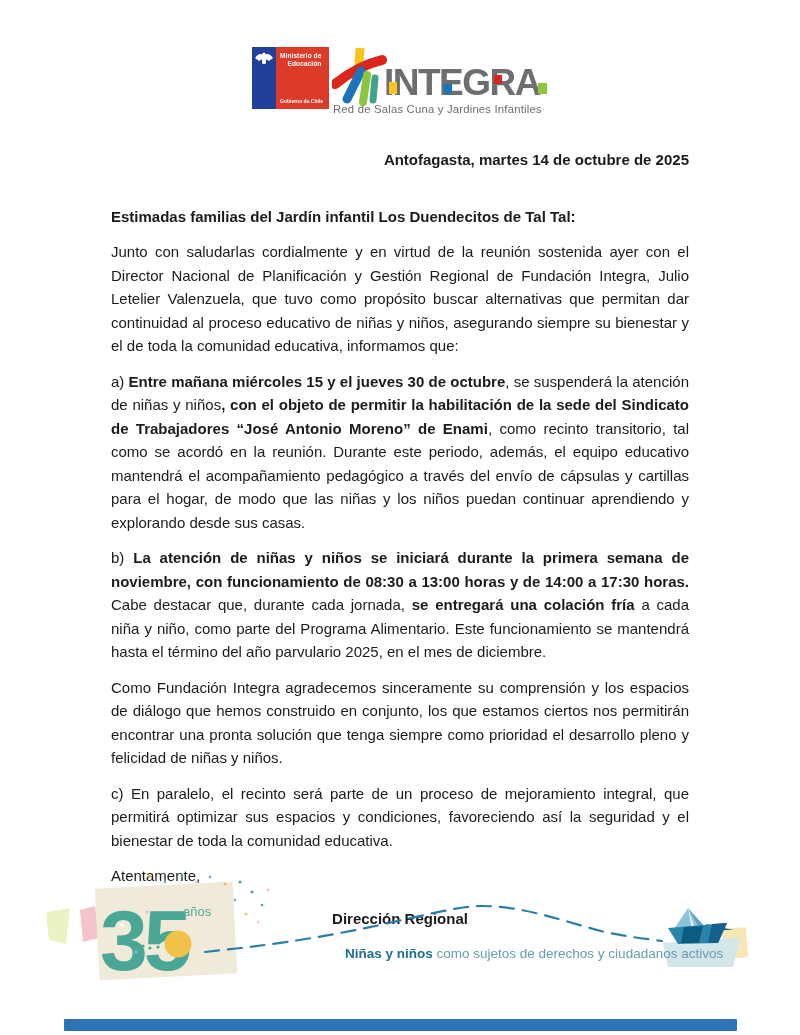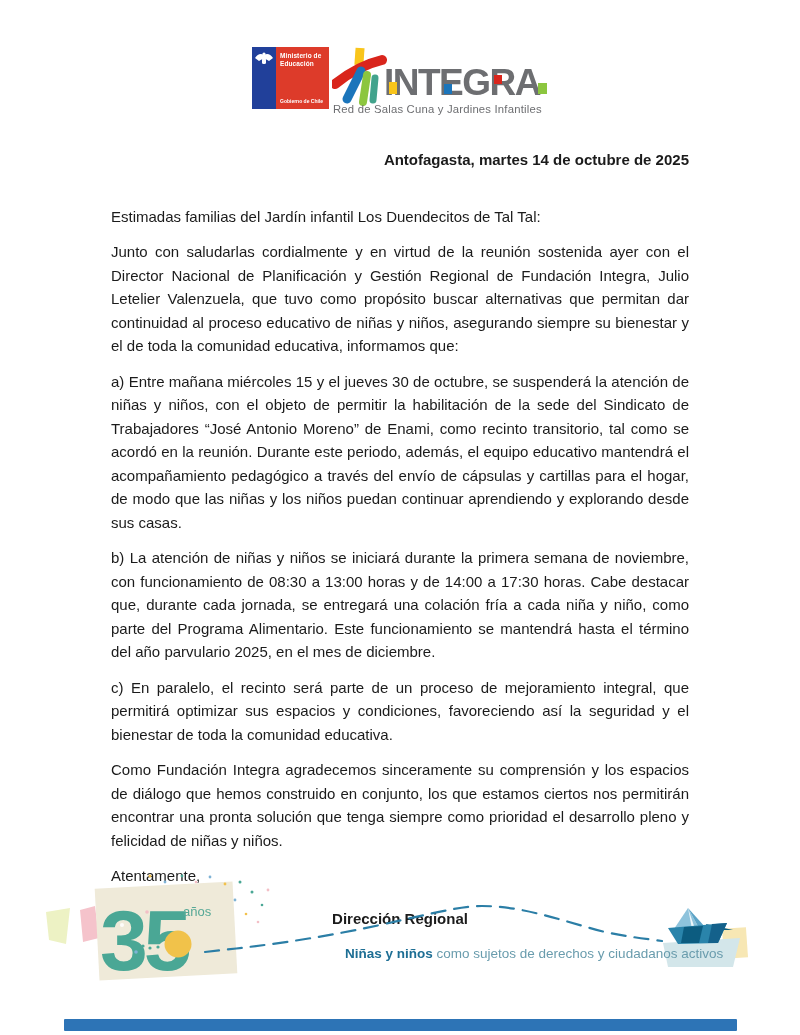--- a/index.html
+++ b/index.html
@@ -1,36 +1,36 @@
 <!DOCTYPE html>
 <html><head>
 <meta charset="utf-8">
 <style>
   html,body{margin:0;padding:0;background:#fff;}
   .page{position:relative;width:800px;height:1035px;background:#ffffff;overflow:hidden;
         font-family:"Liberation Sans",sans-serif;color:#1b1b1b;}
   
-  .logos{display:flex;justify-content:center;align-items:flex-start;gap:3px;padding-top:47px;height:70px;}
+  .logos{display:flex;justify-content:center;align-items:flex-start;gap:3px;padding-top:47px;height:70px;text-align:right;}
   .gov{position:relative;width:77px;height:62px;display:flex;flex-shrink:0;}
   .gov-blue{width:24px;height:100%;background:#21409a;position:relative;}
   .gov-red{flex:1;background:#dd3b2a;position:relative;color:#fff;}
   .gov-emblem{position:absolute;top:3px;left:1px;}
   .gov-title{position:absolute;top:5px;left:4px;font-size:6.5px;font-weight:bold;line-height:7.5px;letter-spacing:.1px;}
   .gov-sub{position:absolute;bottom:5px;left:4px;font-size:5px;font-weight:bold;}
   .integra{margin-top:0px;}
   
   .content{width:578px;margin:0 auto;font-size:15px;line-height:23.5px;}
   .date{text-align:right;margin-top:31px;font-weight:bold;}
-  .salutation{font-weight:normal;margin-top:33px;}
+  .salutation{font-weight:bold;margin-top:33px;}
   .para{margin:12px 0 0 0;text-align:justify;}
   .closing{margin-top:12px;}
   .sig{font-weight:bold;text-align:center;}
   .sig1{margin-top:19px;}
   .sig2{margin-top:9px;}
-  b{font-weight:normal;margin-top:31px;}
+  b{font-weight:bold;margin-top:31px;}
   
   .footer-art{position:absolute;left:0;top:870px;width:800px;height:120px;}
   .bottom-bar{position:absolute;left:64px;top:1019px;width:673px;height:12px;background:#2d74b6;border-radius:1px;}
 </style>
 </head>
 <body>
 
 <div class="page">
 
   <header class="logos">
@@ -73,23 +73,23 @@
     <div class="date">Antofagasta, martes 14 de octubre de 2025</div>
 
     <div class="salutation">Estimadas familias del Jardín infantil Los Duendecitos de Tal Tal:</div>
 
     <p class="para">Junto con saludarlas cordialmente y en virtud de la reunión sostenida ayer con el Director Nacional de Planificación y Gestión Regional de Fundación Integra, Julio Letelier Valenzuela, que tuvo como propósito buscar alternativas que permitan dar continuidad al proceso educativo de niñas y niños, asegurando siempre su bienestar y el de toda la comunidad educativa, informamos que:</p>
 
     <p class="para"><span>a) </span><b>Entre mañana miércoles 15 y el jueves 30 de octubre</b><span>, se suspenderá la atención de niñas y niños</span><b>, con el objeto de permitir la habilitación de la sede del Sindicato de Trabajadores “José Antonio Moreno” de Enami</b><span>, como recinto transitorio, tal como se acordó en la reunión. Durante este periodo, además, el equipo educativo mantendrá el acompañamiento pedagógico a través del envío de cápsulas y cartillas para el hogar, de modo que las niñas y los niños puedan continuar aprendiendo y explorando desde sus casas.</span></p>
 
     <p class="para"><span>b) </span><b>La atención de niñas y niños se iniciará durante la primera semana de noviembre, con funcionamiento de 08:30 a 13:00 horas y de 14:00 a 17:30 horas.</b><span> Cabe destacar que, durante cada jornada, </span><b>se entregará una colación fría</b><span> a cada niña y niño, como parte del Programa Alimentario. Este funcionamiento se mantendrá hasta el término del año parvulario 2025, en el mes de diciembre.</span></p>
 
+    <p class="para">Como Fundación Integra agradecemos sinceramente su comprensión y los espacios de diálogo que hemos construido en conjunto, los que estamos ciertos nos permitirán encontrar una pronta solución que tenga siempre como prioridad el desarrollo pleno y felicidad de niñas y niños.</p>
+
     <p class="para">c) En paralelo, el recinto será parte de un proceso de mejoramiento integral, que permitirá optimizar sus espacios y condiciones, favoreciendo así la seguridad y el bienestar de toda la comunidad educativa.</p>
-
-    <p class="para">Como Fundación Integra agradecemos sinceramente su comprensión y los espacios de diálogo que hemos construido en conjunto, los que estamos ciertos nos permitirán encontrar una pronta solución que tenga siempre como prioridad el desarrollo pleno y felicidad de niñas y niños.</p>
 
     <p class="para closing">Atentamente,</p>
 
     <div class="sig sig1">Dirección Regional</div>
   </div>
 
   <svg class="footer-art" width="800" height="120" viewBox="0 0 800 120">
 
     <polygon points="46,42 70,38 66,74 49,70" fill="#edf2c4"></polygon>
     <polygon points="80,40 95,36 99,68 83,72" fill="#f5c3cb"></polygon>

